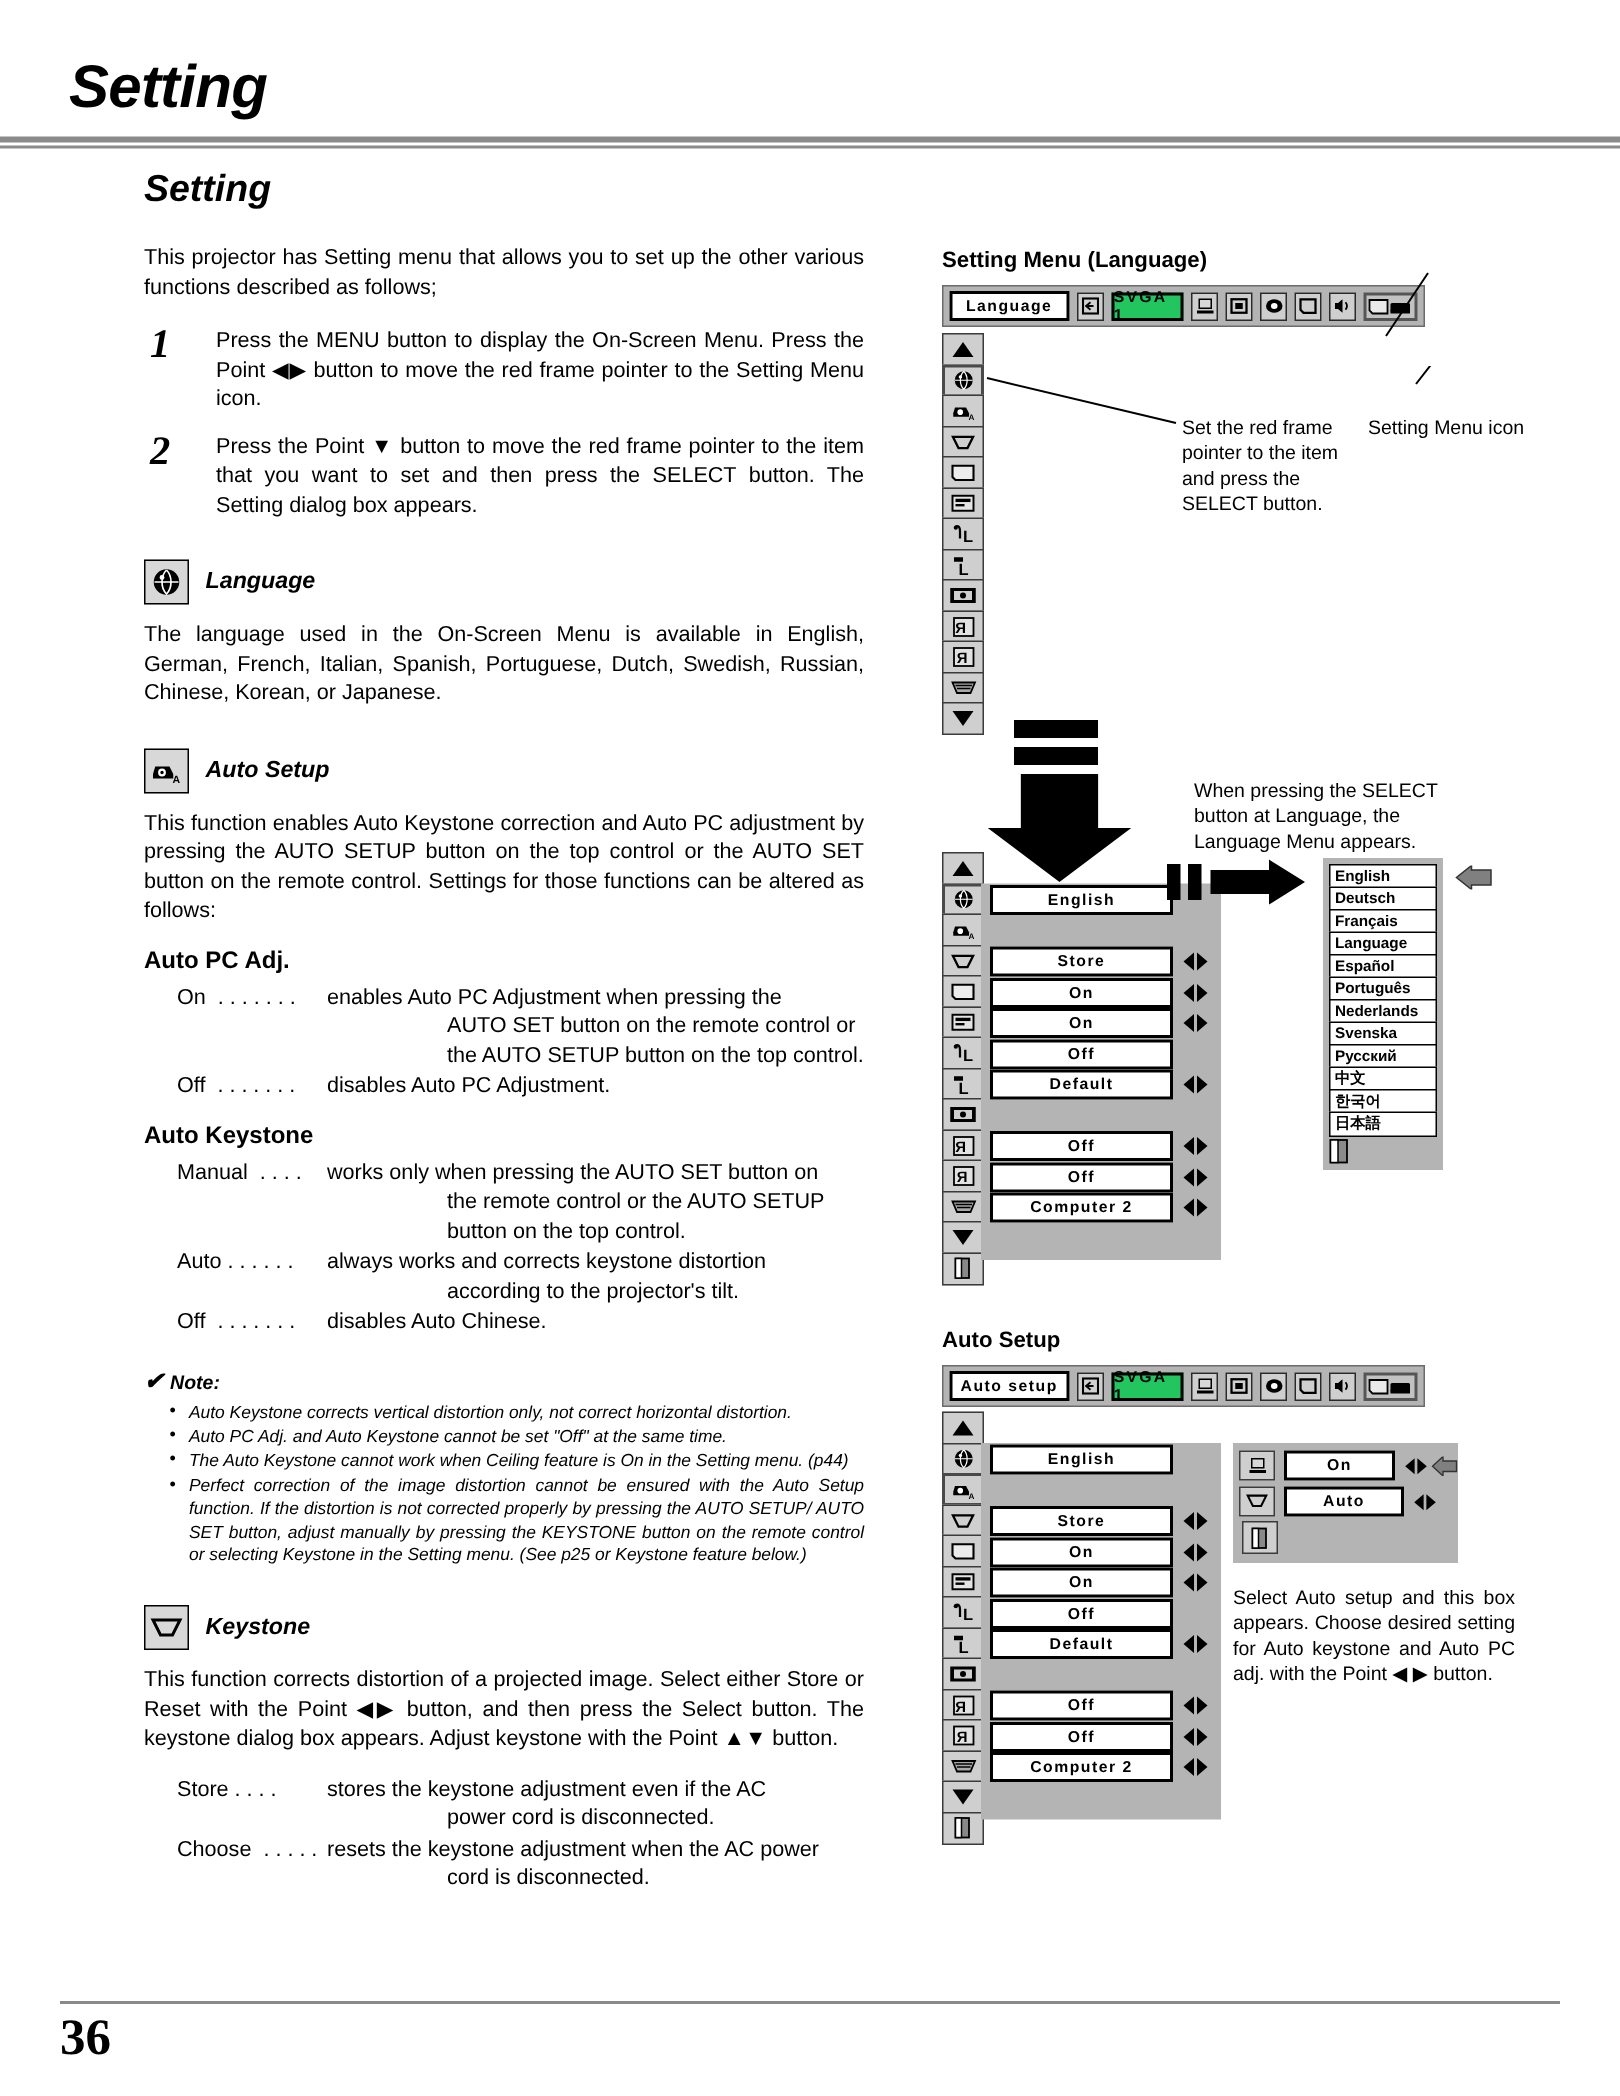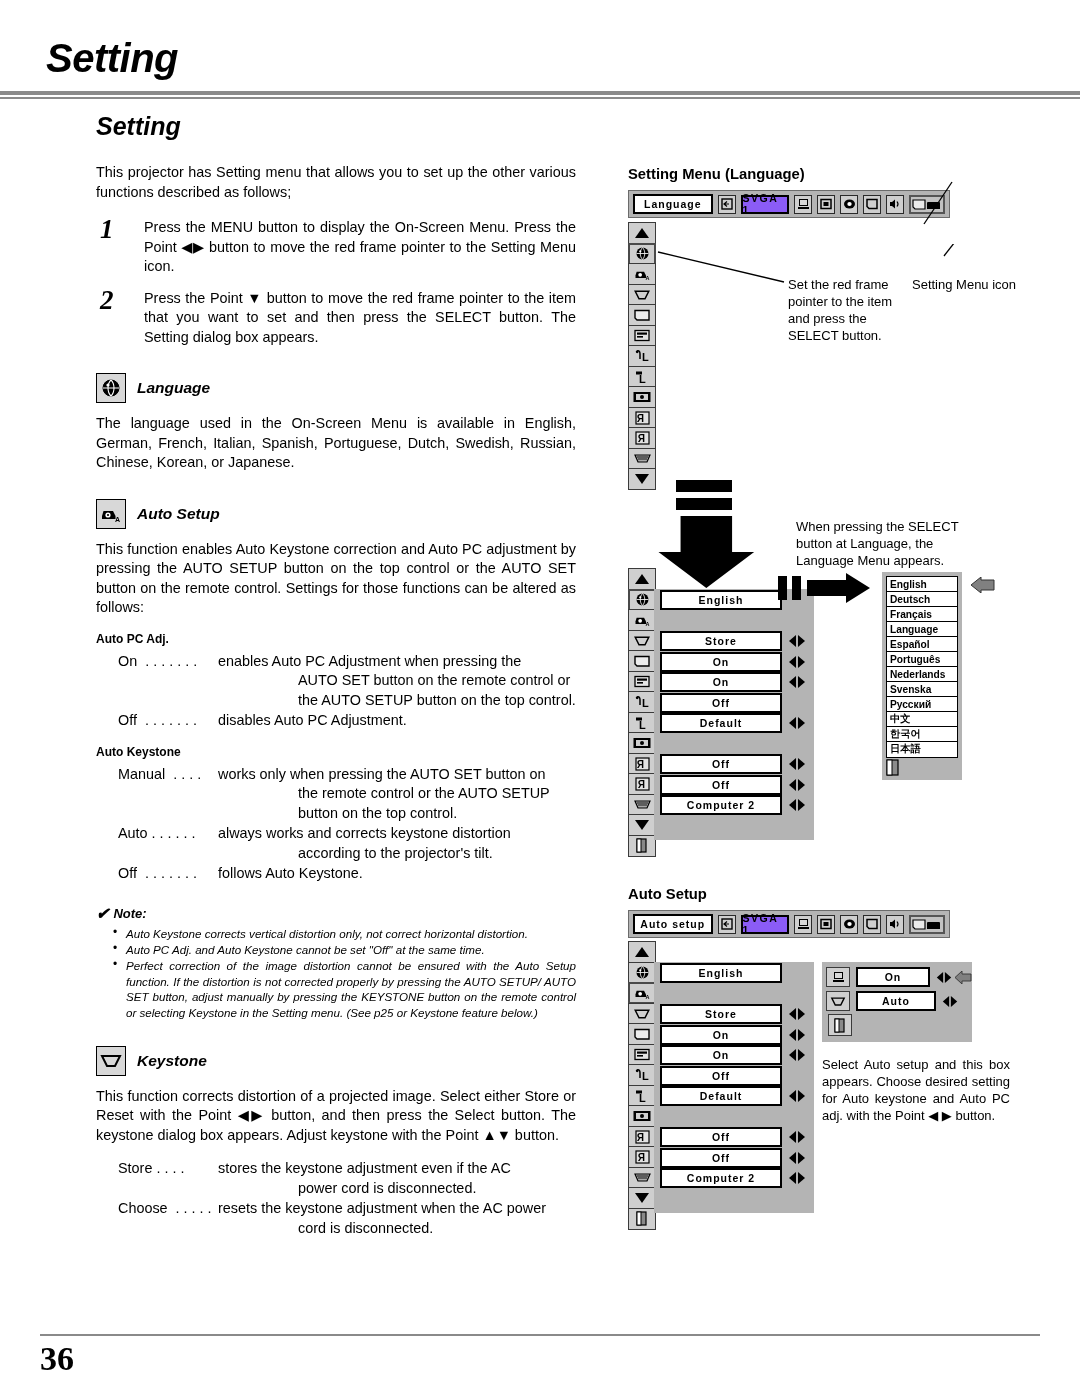--- a/index.html
+++ b/index.html
@@ -50,21 +50,21 @@
   
   .icon-head { display:flex; align-items:center; gap:11px; margin:26px 0 11px 0; }
   .icon-head .label { font-size:15.5px; font-weight:bold; font-style:italic; }
 
   .osd-icon-box {
     width:30px; height:30px; border:1.5px solid #000;
     background:#d8d8d8; position:relative; flex:none;
     display:flex; align-items:center; justify-content:center;
   }
 
-  .sub-head { font-size:12px; font-weight:bold; margin:14px 0 6px 0; }
+  .sub-head { font-size:16px; font-weight:bold; margin:14px 0 6px 0; }
 
   .deflist { margin:0 0 0 22px; }
   .defrow { display:flex; font-size:14.4px; line-height:19.5px; margin-bottom:1px; }
   .defrow .term { flex:none; width:100px; white-space:pre; }
   .defrow .desc { flex:1; }
   .defrow .desc .ind { display:block; padding-left:80px; }
 
   
   .note-wrap { margin-top:22px; }
   .note-title { font-size:13px; font-weight:bold; font-style:italic; display:flex; align-items:center; gap:4px;}
@@ -87,21 +87,21 @@
     background:#b4b4b4; border:1px solid #6b6b6b;
     display:flex; align-items:center; padding:3px 4px; gap:5px;
     width:322px; height:28px;
   }
   .osd-bar .title-field {
     background:#fff; border:2px solid #000; height:20px; width:123px;
     display:flex; align-items:center; justify-content:center;
     font-size:10.5px; font-weight:bold; letter-spacing:1px;
   }
   .osd-bar .src-field {
-    background:#8b5cf6; border:2px solid #000; height:19px; width:74px;
+    background:#22c55e; border:2px solid #000; height:19px; width:74px;
     display:flex; align-items:center; justify-content:center;
     font-size:10.5px; font-weight:bold; letter-spacing:1.5px;
   }
   .bar-ico {
     width:18px; height:19px; border:1.5px solid #2a2a2a; background:#cfcfcf;
     display:flex; align-items:center; justify-content:center; flex:none; position:relative;
   }
   .bar-ico.wide { width:36px; }
   .bar-ico.sel { border:2.5px solid #555; background:#c2c2c2; }
 
@@ -220,32 +220,33 @@
     </div>
     <div class="defrow">
       <span class="term">Auto . . . . . . </span>
       <span class="desc">
         <span>always works and corrects keystone distortion</span>
         <span class="ind">according to the projector's tilt.</span>
       </span>
     </div>
     <div class="defrow">
       <span class="term">Off  . . . . . . .</span>
-      <span class="desc">follows Auto Keystone.</span>
+      <span class="desc">disables Auto Chinese.</span>
     </div>
   </div>
 
   <div class="note-wrap">
     <div class="note-title">
       <span class="note-check">✔</span>
       <span>Note:</span>
     </div>
     <ul class="note-list">
       <li>Auto Keystone corrects vertical distortion only, not correct horizontal distortion.</li>
       <li>Auto PC Adj. and Auto Keystone cannot be set "Off" at the same time.</li>
+      <li>The Auto Keystone cannot work when Ceiling feature is On in the Setting menu. (p44)</li>
       <li>Perfect correction of the image distortion cannot be ensured with the Auto Setup function.  If the distortion is not corrected properly by pressing the AUTO SETUP/ AUTO SET button, adjust manually by pressing the KEYSTONE button on the remote control or selecting Keystone in the Setting menu.  (See p25 or Keystone feature below.)</li>
     </ul>
   </div>
 
   <div class="icon-head">
     <span class="osd-icon-box">
       <svg width="22" height="16" viewBox="0 0 22 16">
         <path d="M2 3 H20 L15 13 H7 Z" fill="none" stroke="#000" stroke-width="2"></path>
       </svg>
     </span>

